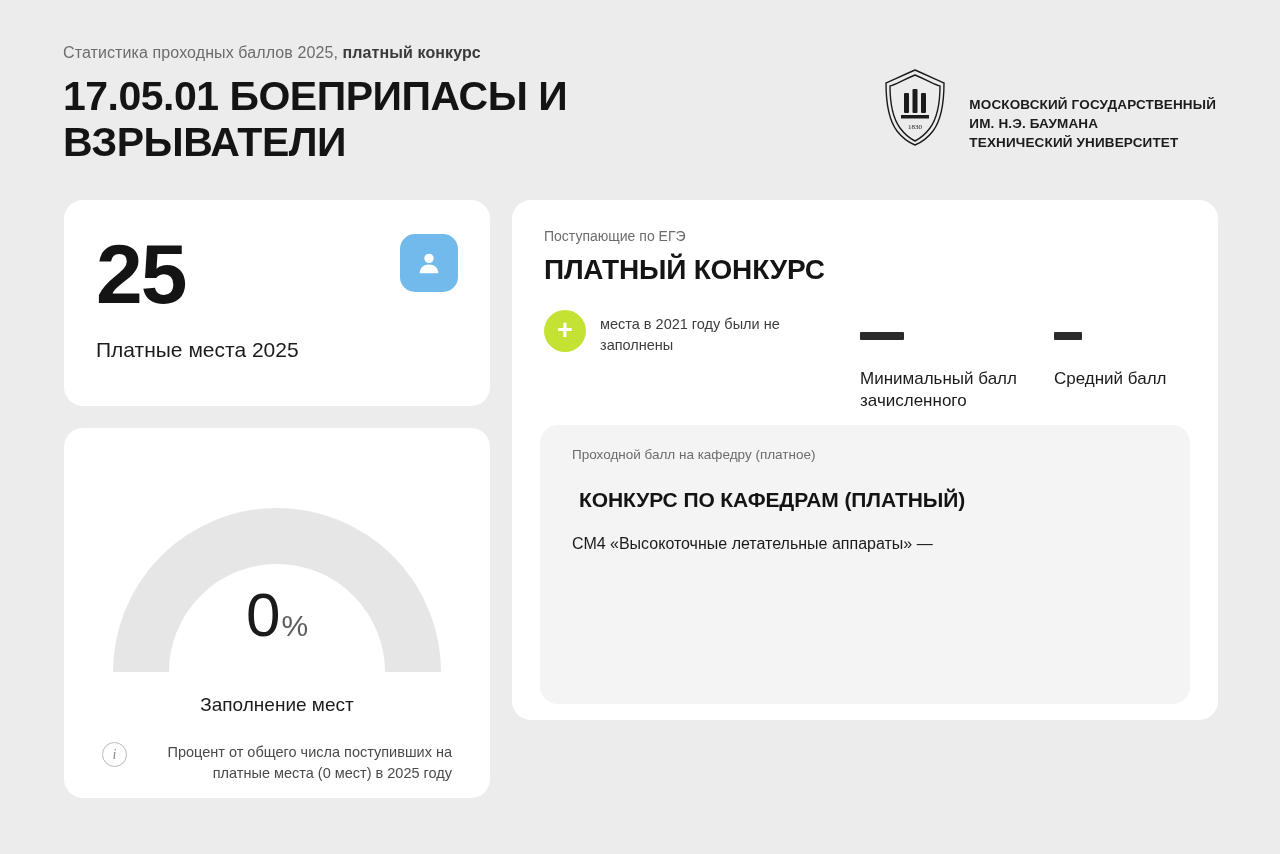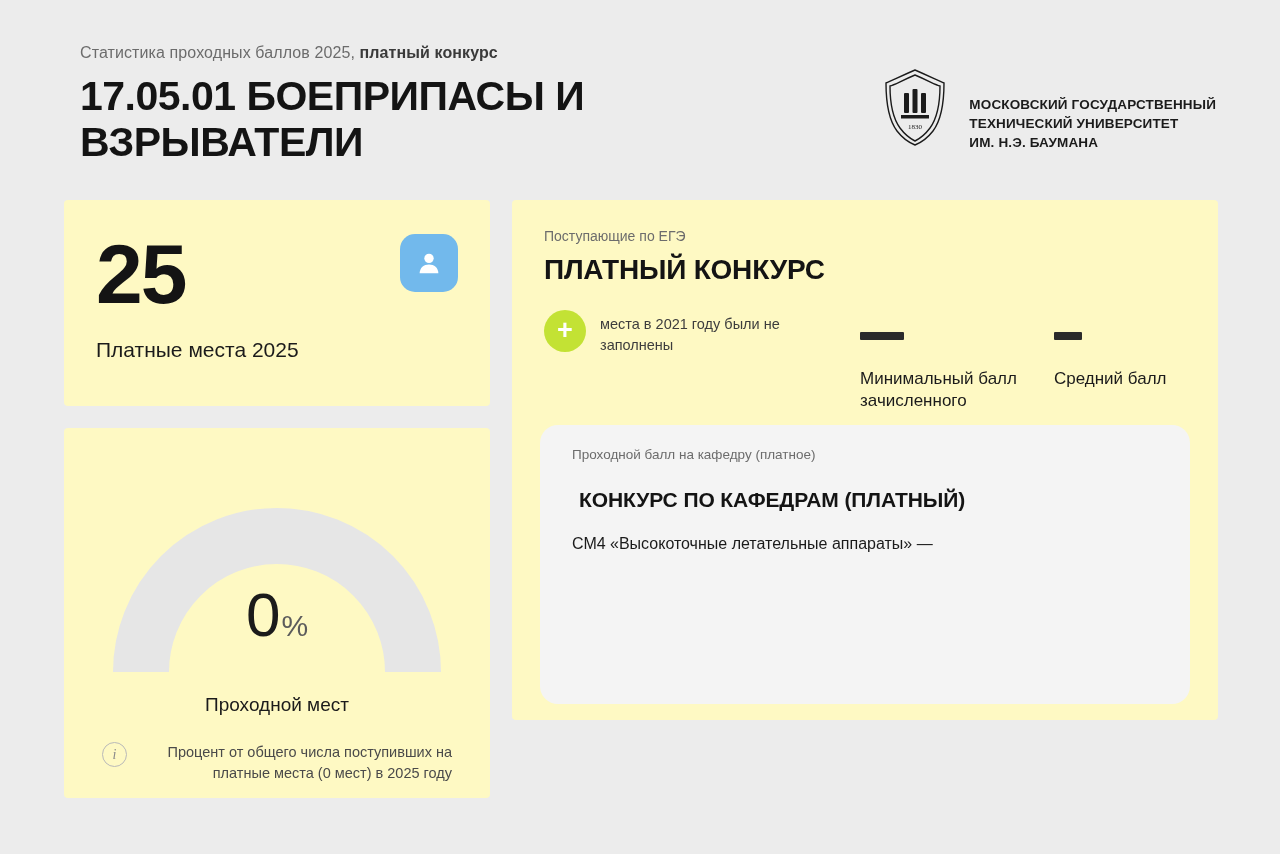--- a/index.html
+++ b/index.html
@@ -14,21 +14,21 @@
   .page {
     position: relative;
     width: 1280px;
     height: 854px;
     background: #ececec;
   }
 
   
   .header {
     position: absolute;
-    left: 80px;
+    left: 63px;
     top: 44px;
     right: 64px;
     height: 130px;
   }
   .kicker {
     font-size: 16px;
     color: #6c6c6c;
     letter-spacing: 0.1px;
     margin-bottom: 12px;
   }
@@ -61,22 +61,22 @@
     line-height: 1.42;
     letter-spacing: 0.15px;
     color: #1b1b1b;
     text-transform: uppercase;
     margin-top: 33px;
   }
 
   
   .card {
     position: absolute;
-    background: #fef9c3;
-    border-radius: 4px;
+    background: #ffffff;
+    border-radius: 19px;
   }
 
   
   .card-seats {
     left: 64px;
     top: 200px;
     width: 426px;
     height: 206px;
     padding: 26px 32px;
   }
@@ -301,22 +301,22 @@
             <rect x="25" y="26" width="5" height="20" rx="1"></rect>
             <rect x="33.5" y="22" width="5" height="24" rx="1"></rect>
             <rect x="42" y="26" width="5" height="20" rx="1"></rect>
             <path d="M22 48 h28 v3.5 H22 Z"></path>
           </g>
           <text x="36" y="62" font-size="7" text-anchor="middle" fill="#1b1b1b" font-family="Liberation Serif, serif">1830</text>
         </svg>
       </div>
       <div class="brand-text">
         <div>Московский государственный</div>
+        <div>им. Н.Э. Баумана</div>
         <div>технический университет</div>
-        <div>им. Н.Э. Баумана</div>
       </div>
     </div>
   </div>
 
   <div class="card card-seats">
     <div class="seats-number">25</div>
     <div class="seats-label">Платные места 2025</div>
     <div class="avatar-badge">
       <svg viewBox="0 0 32 32" width="30" height="30" aria-hidden="true">
         <circle cx="16" cy="11" r="5" fill="#ffffff"></circle>
@@ -327,21 +327,21 @@
 
   <div class="card card-fill">
     <div class="gauge-wrap">
       <svg class="gauge-svg" viewBox="0 0 348 200" width="348" height="200" aria-hidden="true">
         <path d="M38 192 A136 136 0 0 1 310 192" fill="none" stroke="#e6e6e6" stroke-width="56" stroke-linecap="butt"></path>
       </svg>
       <div class="gauge-center">
         <span class="gauge-value">0</span><span class="gauge-pct">%</span>
       </div>
     </div>
-    <div class="gauge-caption">Проходной мест</div>
+    <div class="gauge-caption">Заполнение мест</div>
     <div class="note">
       <div class="info-circle">i</div>
       <div class="note-text">Процент от общего числа поступивших на платные места (0 мест) в 2025 году</div>
     </div>
   </div>
 
   <div class="card card-main">
     <div class="eyebrow">Поступающие по ЕГЭ</div>
     <div class="main-heading">ПЛАТНЫЙ КОНКУРС</div>
 

